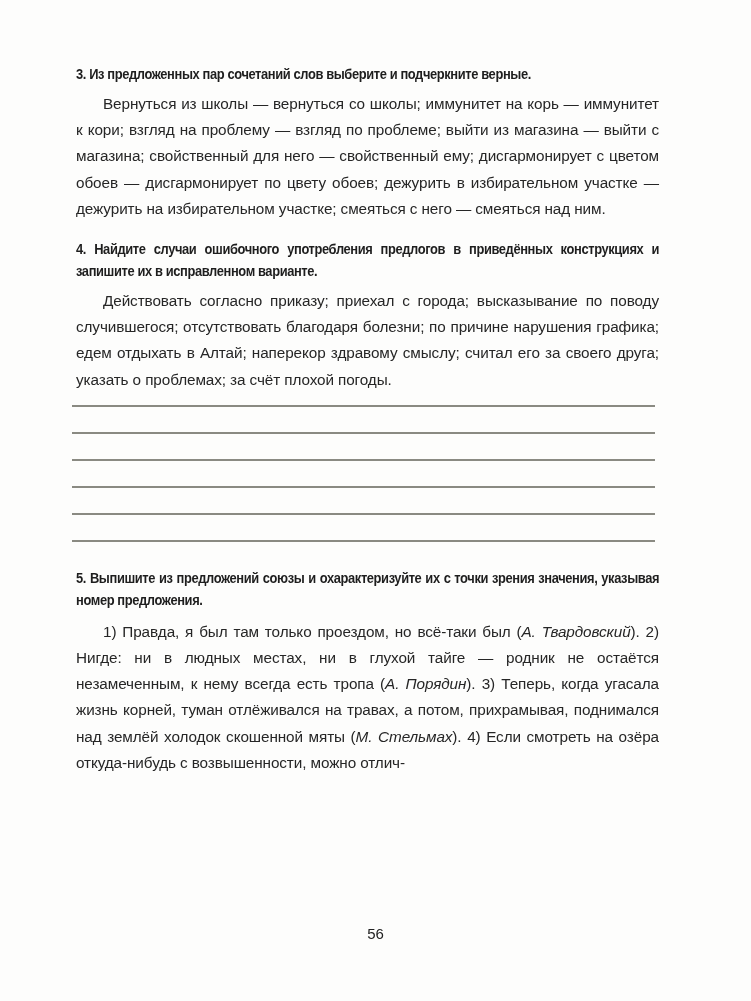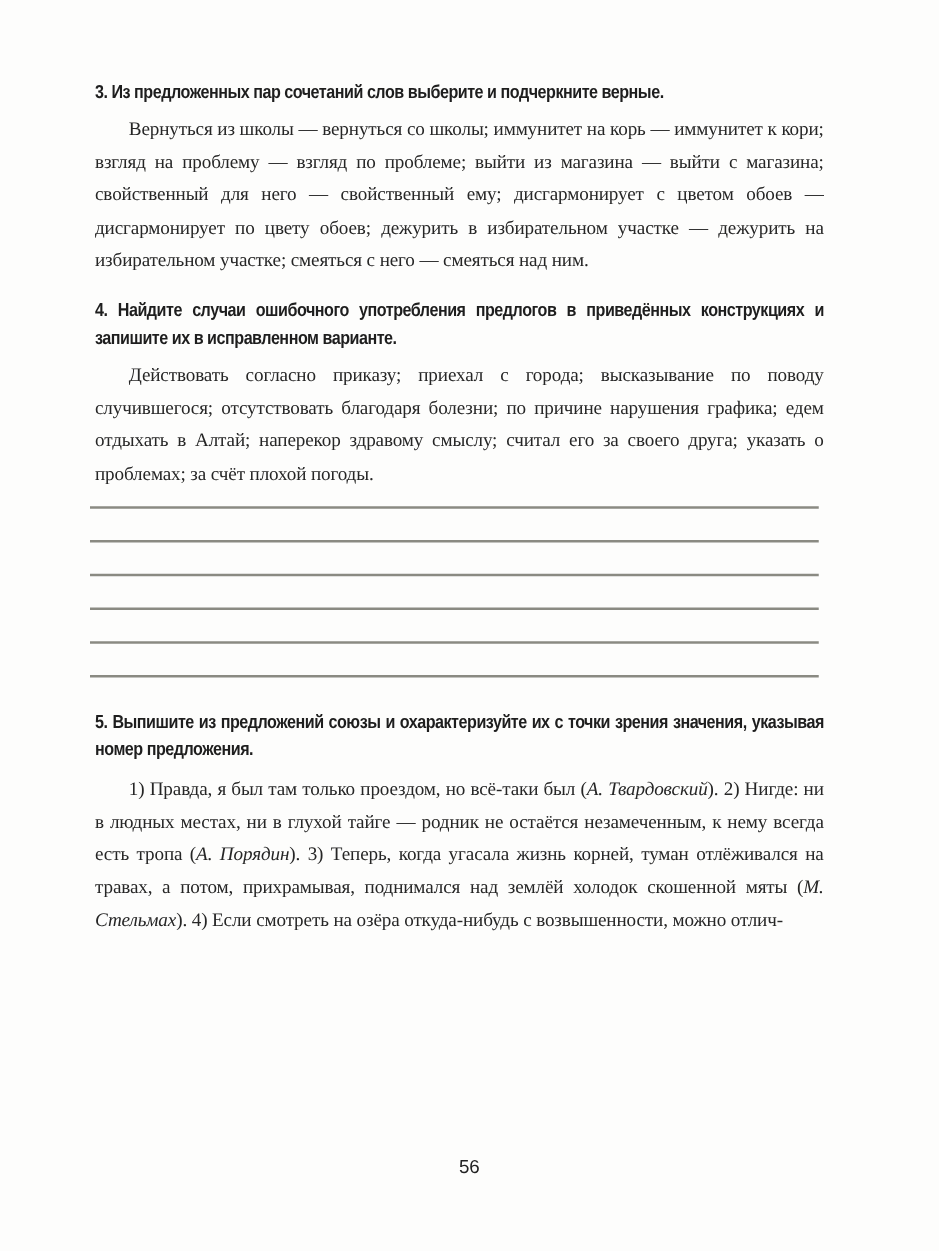--- a/index.html
+++ b/index.html
@@ -22,21 +22,21 @@
       line-height: 22px;
       letter-spacing: -0.45px;
       transform: scaleX(0.86);
       transform-origin: left top;
       width: 678px;
       text-align: justify;
       color: #1e1e1e;
       margin: 0;
     }
     .task-body {
-      font-family: Liberation Serif, serif;
+      font-family: Liberation Sans, sans-serif;
       font-size: 15.3px;
       line-height: 26.2px;
       text-align: justify;
       text-indent: 27px;
       margin: 0;
       letter-spacing: -0.1px;
       color: #262626;
     }
     .task-body i { font-style: italic; }
     #task-3-heading { margin-top: 0; }

